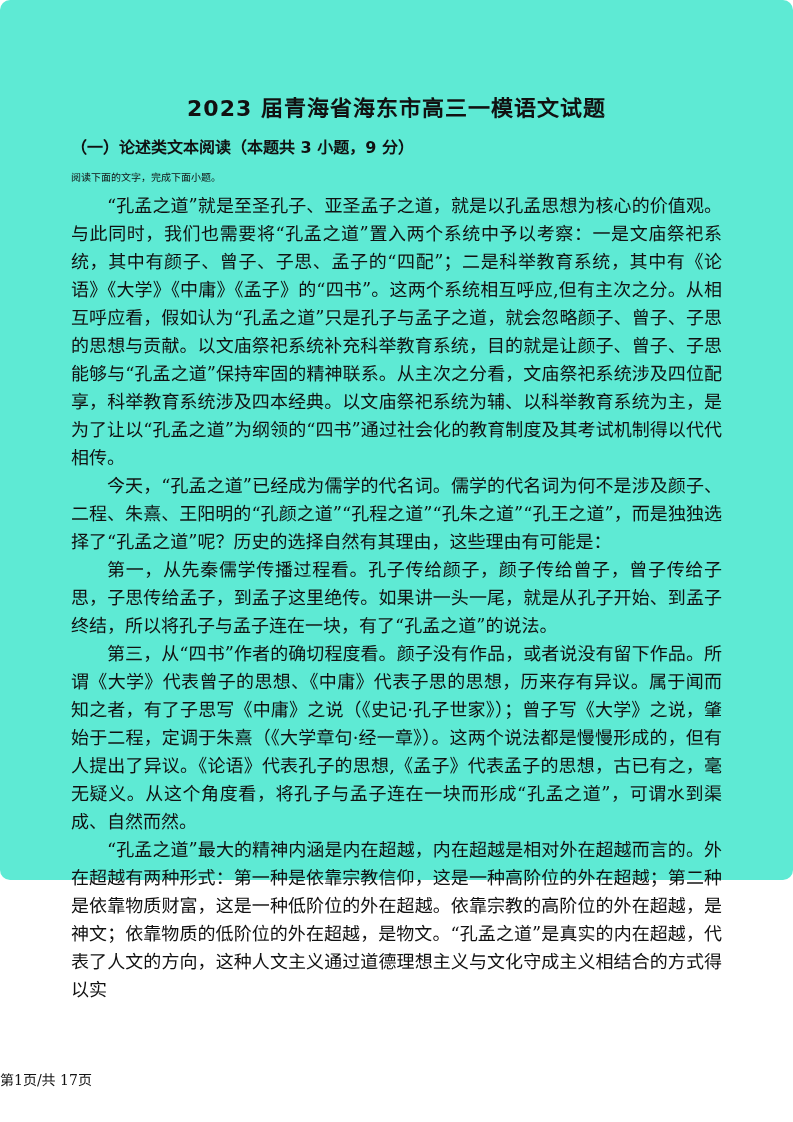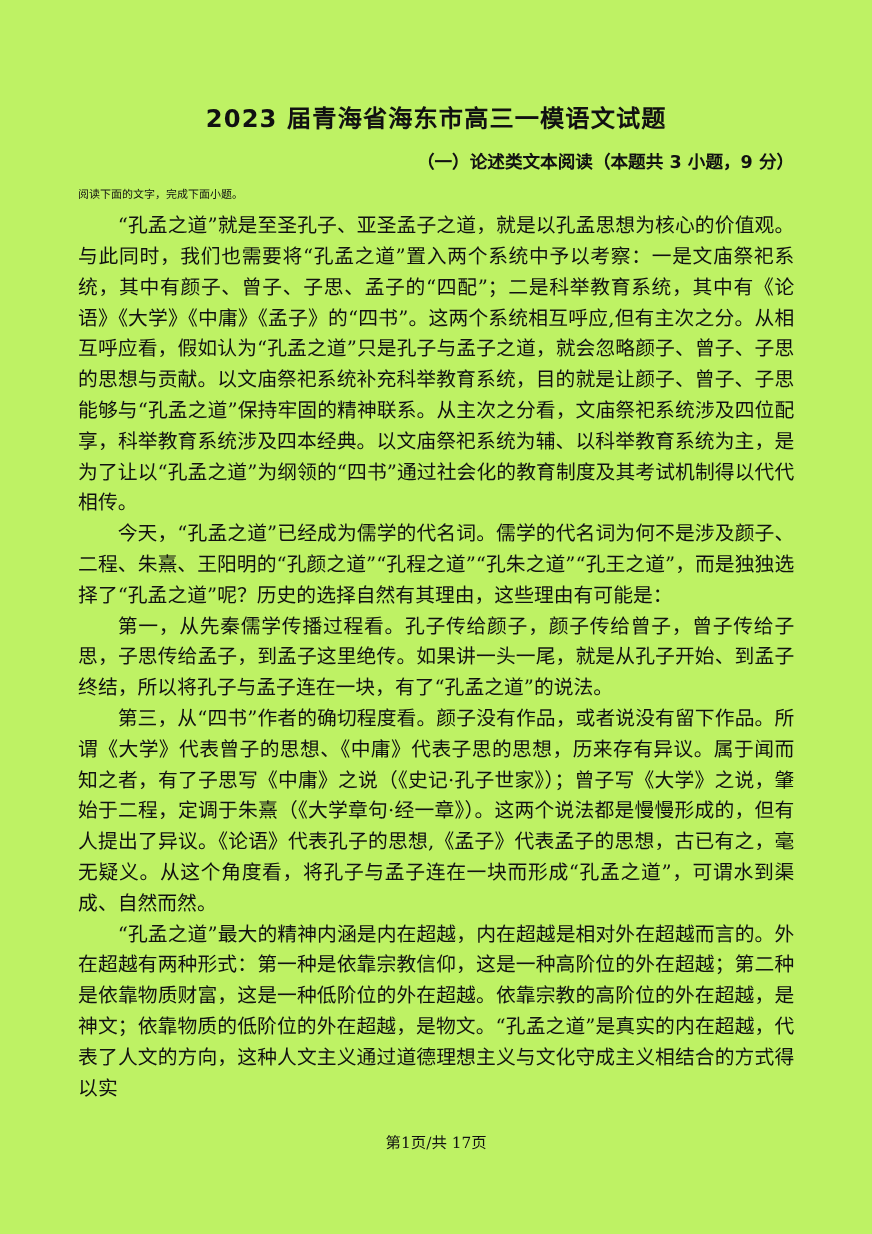--- a/index.html
+++ b/index.html
@@ -10,25 +10,26 @@
   body {
     width: 793px;
     height: 1122px;
     position: relative;
     overflow: hidden;
     color: #111111;
     font-family: "DejaVu Serif", "Liberation Serif", serif;
   }
   .page {
     width: 793px;
-    height: 1122px;
-    background: #bef264;
+    height: 880px;
+    background: #5eead4;
     box-sizing: border-box;
     padding: 0 71px;
     position: relative;
+    border-radius: 10px;
   }
   .doc-title {
     padding-top: 93px;
     text-align: center;
     font-family: "DejaVu Sans", "Liberation Sans", sans-serif;
     font-weight: bold;
     font-size: 22px;
     line-height: 32px;
     letter-spacing: 1px;
   }
@@ -38,45 +39,43 @@
     font-weight: bold;
     font-size: 16px;
     line-height: 24px;
   }
   .sub-heading {
     margin-top: 11px;
     font-family: "DejaVu Sans", "Liberation Sans", sans-serif;
     font-weight: bold;
     font-size: 16px;
     line-height: 24px;
-    text-align: right;
   }
   .lead {
     margin-top: 7px;
     font-size: 10px;
     line-height: 22px;
   }
   .passage {
     margin-top: 3px;
   }
   .passage p {
     margin: 0;
     padding: 0;
     font-size: 18px;
     line-height: 28px;
     text-align: justify;
     text-indent: 2em;
     word-break: break-all;
   }
   .footer {
     position: absolute;
-    top: 1030px;
+    top: 1070px;
     left: 0;
     width: 793px;
-    text-align: center;
     font-size: 14px;
     line-height: 20px;
   }
 </style>
 </head>
 <body>
 
 <div class="page">
 
   <div class="doc-title">2023 届青海省海东市高三一模语文试题</div>

